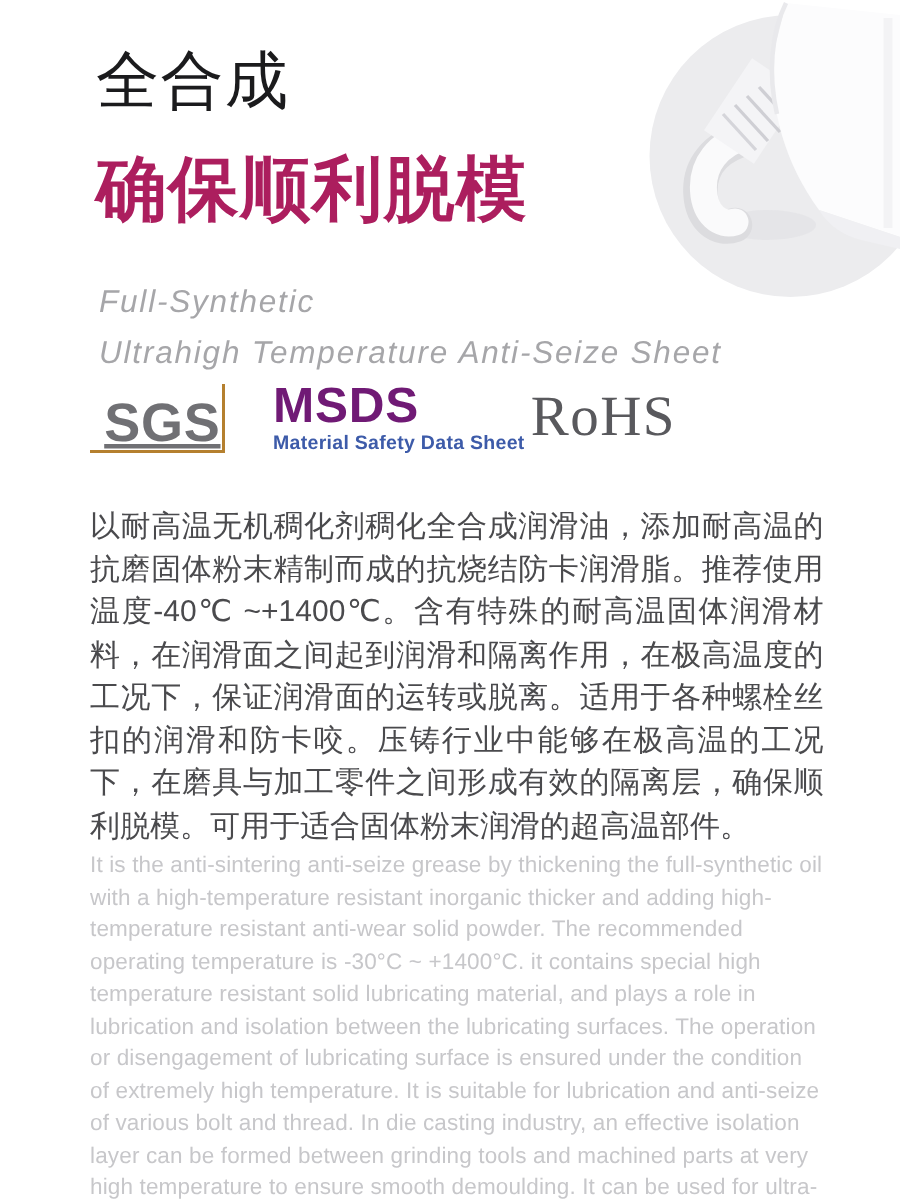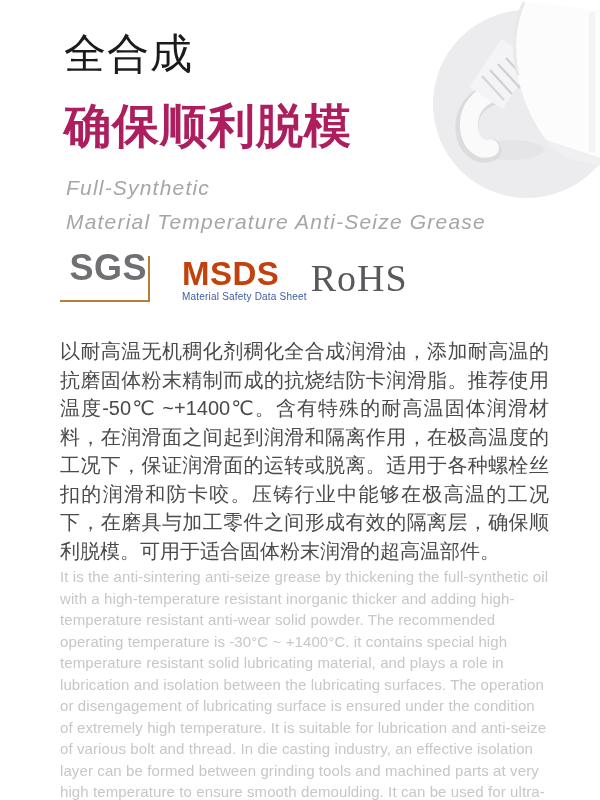--- a/index.html
+++ b/index.html
@@ -11,34 +11,34 @@
   .product-art{position:absolute;top:0;right:0;width:180px;height:240px;}
   .title-cn-1{
     position:absolute;left:64px;top:32px;
     font-size:42px;line-height:1.05;font-weight:500;color:#1b1b1d;letter-spacing:1px;
   }
   .title-cn-2{
     position:absolute;left:64px;top:101px;
     font-size:47px;line-height:1.05;font-weight:700;color:#ac1e5e;letter-spacing:1px;
   }
   .subtitle{
-    position:absolute;left:66px;top:171px;
+    position:absolute;left:66px;top:185px;
     font-size:21px;line-height:34px;font-style:italic;color:#a6a6a9;letter-spacing:1.2px;
   }
   .certs{position:absolute;left:60px;top:252px;display:flex;align-items:flex-end;}
   .sgs{position:relative;width:94px;height:50px;}
   .sgs-label{
-    position:absolute;right:7px;bottom:16px;
-    font-size:36px;line-height:1;font-weight:700;color:#707074;letter-spacing:.5px;
+    position:absolute;right:7px;bottom:2px;
+    font-size:36px;line-height:1;font-weight:700;color:#707074;letter-spacing:.5px;text-decoration:underline;
   }
   .sgs-hline{position:absolute;left:0;right:4px;bottom:0;height:2px;background:#b5802f;}
   .sgs-vline{position:absolute;right:4px;top:4px;bottom:0;width:2px;background:#b5802f;}
   .msds{margin-left:28px;display:flex;flex-direction:column;}
-  .msds-label{font-size:33px;line-height:.95;font-weight:700;color:#c2410c;letter-spacing:.5px;}
-  .msds-caption{font-size:10px;font-weight:400;color:#3d5ba9;letter-spacing:.2px;margin-top:2px;}
+  .msds-label{font-size:33px;line-height:.95;font-weight:700;color:#701a75;letter-spacing:.5px;}
+  .msds-caption{font-size:13px;font-weight:700;color:#3d5ba9;letter-spacing:.2px;margin-top:2px;}
   .rohs{
     margin-left:4px;padding-bottom:5px;
     font-family:"Liberation Serif","DejaVu Serif",serif;
     font-size:38px;line-height:1;color:#59595d;letter-spacing:1px;
   }
   .desc-zh{
     position:absolute;left:60px;top:317px;width:489px;
     font-size:20px;line-height:28.5px;font-weight:500;color:#4a4a4d;
     text-align:justify;text-justify:inter-ideograph;
   }
@@ -67,33 +67,33 @@
   <path d="M 180,158 L 126,140 C 132,150 142,157 154,160 L 180,166 Z" fill="#f0f0f3"></path>
   <path d="M 104,2 C 94,22 92,50 98,76" stroke="#e9e9ec" stroke-width="3" fill="none"></path>
   <path d="M 172,12 L 172,152" stroke="#f3f3f5" stroke-width="6" fill="none"></path>
 </svg>
 
 <div class="title-cn-1">全合成</div>
 <div class="title-cn-2">确保顺利脱模</div>
 
 <div class="subtitle">
   <div>Full-Synthetic</div>
-  <div>Material Temperature Anti-Seize Grease</div>
+  <div>Ultrahigh Temperature Anti-Seize Sheet</div>
 </div>
 
 <div class="certs">
   <div class="sgs">
     <span class="sgs-label">SGS</span>
     <span class="sgs-hline"></span>
     <span class="sgs-vline"></span>
   </div>
   <div class="msds">
     <span class="msds-label">MSDS</span>
     <span class="msds-caption">Material Safety Data Sheet</span>
   </div>
   <div class="rohs">
     <span>RoHS</span>
   </div>
 </div>
 
-<p class="desc-zh">以耐高温无机稠化剂稠化全合成润滑油，添加耐高温的抗磨固体粉末精制而成的抗烧结防卡润滑脂。推荐使用温度-50℃ ~+1400℃。含有特殊的耐高温固体润滑材料，在润滑面之间起到润滑和隔离作用，在极高温度的工况下，保证润滑面的运转或脱离。适用于各种螺栓丝扣的润滑和防卡咬。压铸行业中能够在极高温的工况下，在磨具与加工零件之间形成有效的隔离层，确保顺利脱模。可用于适合固体粉末润滑的超高温部件。</p>
+<p class="desc-zh">以耐高温无机稠化剂稠化全合成润滑油，添加耐高温的抗磨固体粉末精制而成的抗烧结防卡润滑脂。推荐使用温度-40℃ ~+1400℃。含有特殊的耐高温固体润滑材料，在润滑面之间起到润滑和隔离作用，在极高温度的工况下，保证润滑面的运转或脱离。适用于各种螺栓丝扣的润滑和防卡咬。压铸行业中能够在极高温的工况下，在磨具与加工零件之间形成有效的隔离层，确保顺利脱模。可用于适合固体粉末润滑的超高温部件。</p>
 
 <p class="desc-en">It is the anti-sintering anti-seize grease by thickening the full-synthetic oil with a high-temperature resistant inorganic thicker and adding high-temperature resistant anti-wear solid powder. The recommended operating temperature is -30°C ~ +1400°C. it contains special high temperature resistant solid lubricating material, and plays a role in lubrication and isolation between the lubricating surfaces. The operation or disengagement of lubricating surface is ensured under the condition of extremely high temperature. It is suitable for lubrication and anti-seize of various bolt and thread. In die casting industry, an effective isolation layer can be formed between grinding tools and machined parts at very high temperature to ensure smooth demoulding. It can be used for ultra-high temperature parts suitable for solid powder lubrication.</p>
 
 </body></html>

